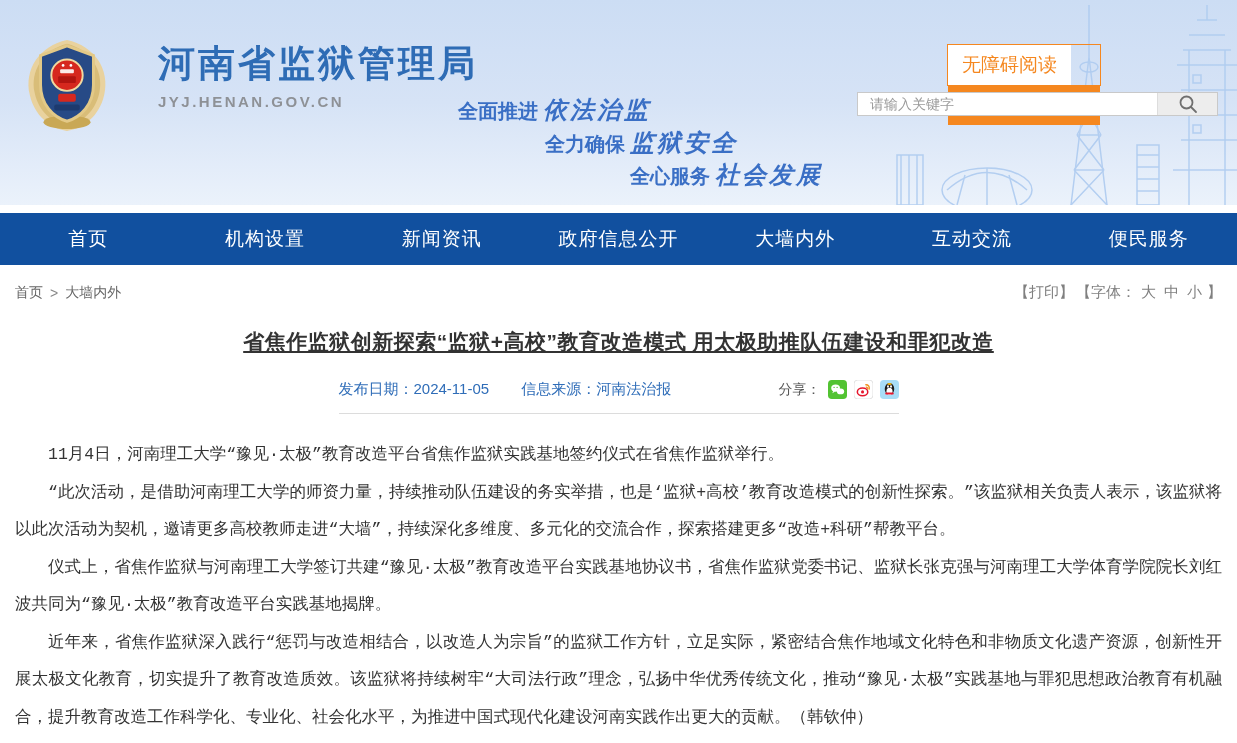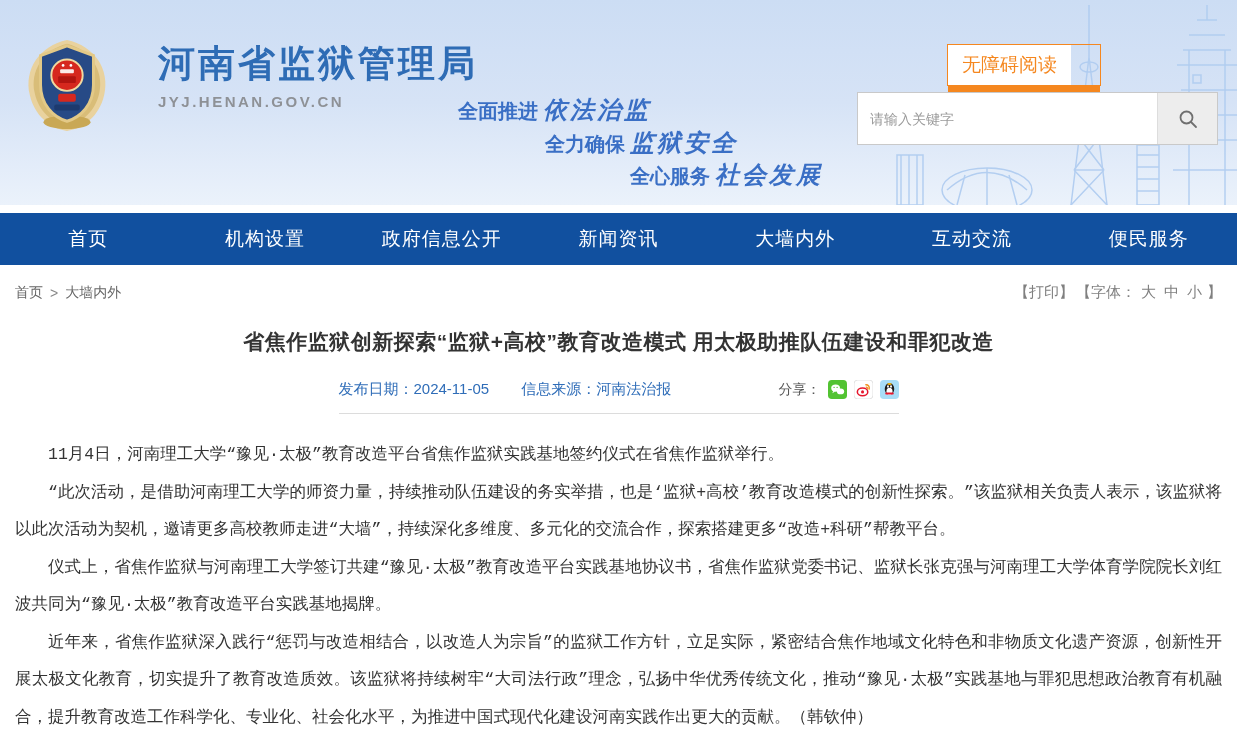--- a/index.html
+++ b/index.html
@@ -37,21 +37,21 @@
   .btn-accessibility {
     width:123px; background:#ffffff; color:#f5871f;
     font-size:19px; line-height:40px; text-align:center; cursor:pointer;
   }
   .btn-elder {
     width:152px; background:#f5871f; color:#ffffff;
     font-size:19px; line-height:40px; text-align:center; cursor:pointer;
   }
 
   .search-box {
-    position:absolute; top:92px; left:857px; width:361px; height:53px;
+    position:absolute; top:92px; left:857px; width:361px; height:24px;
     background:#ffffff; border:1px solid #c9c9c9; display:flex;
   }
   .search-input {
     flex:1; border:none; outline:none; background:transparent;
     padding:0 12px; font-size:14px; color:#333;
     font-family:"Liberation Sans","DejaVu Sans",sans-serif;
   }
   .search-input::placeholder { color:#9a9a9a; }
   .search-btn {
     width:60px; background:#ededed; display:flex; align-items:center; justify-content:center;
@@ -73,21 +73,21 @@
   .breadcrumb { color:#666; display:flex; align-items:center; gap:7px; }
   .crumb-link { cursor:pointer; color:#666; }
   .crumb-sep { color:#888; }
   .tools { color:#808080; font-size:15px; display:flex; align-items:center; gap:2px; }
   .tool-btn { cursor:pointer; }
   .font-size-btn { cursor:pointer; margin:0 3px; }
 
   
   .article-title {
     text-align:center; color:#333; font-size:21px; font-weight:bold;
-    margin-top:16px; letter-spacing:0.5px;
+    margin-top:16px; letter-spacing:0.5px;text-decoration:underline;
   }
   .meta-row {
     width:560px; margin:24px auto 0 auto;
     display:flex; align-items:center;
     border-bottom:1px solid #dcdcdc; padding-bottom:14px;
     font-size:15px; color:#2f6db8;
   }
   .meta-source { margin-left:32px; }
   .share { margin-left:auto; display:flex; align-items:center; color:#555; font-size:14px; }
   .share-icon { width:19px; height:19px; margin-left:7px; cursor:pointer; display:block; }
@@ -171,22 +171,22 @@
         <circle cx="9.5" cy="9.5" r="6" fill="none" stroke="#6f6f6f" stroke-width="1.8"></circle>
         <line x1="14" y1="14" x2="19" y2="19" stroke="#6f6f6f" stroke-width="1.8" stroke-linecap="round"></line>
       </svg>
     </div>
   </div>
 </div>
 
 <div class="navbar">
   <div class="nav-item">首页</div>
   <div class="nav-item">机构设置</div>
+  <div class="nav-item">新闻资讯</div>
   <div class="nav-item">政府信息公开</div>
-  <div class="nav-item">新闻资讯</div>
   <div class="nav-item">大墙内外</div>
   <div class="nav-item">互动交流</div>
   <div class="nav-item">便民服务</div>
 </div>
 
 <div class="breadcrumb-row">
   <div class="breadcrumb">
     <span class="crumb-link">首页</span>
     <span class="crumb-sep">&gt;</span>
     <span class="crumb-link">大墙内外</span>

